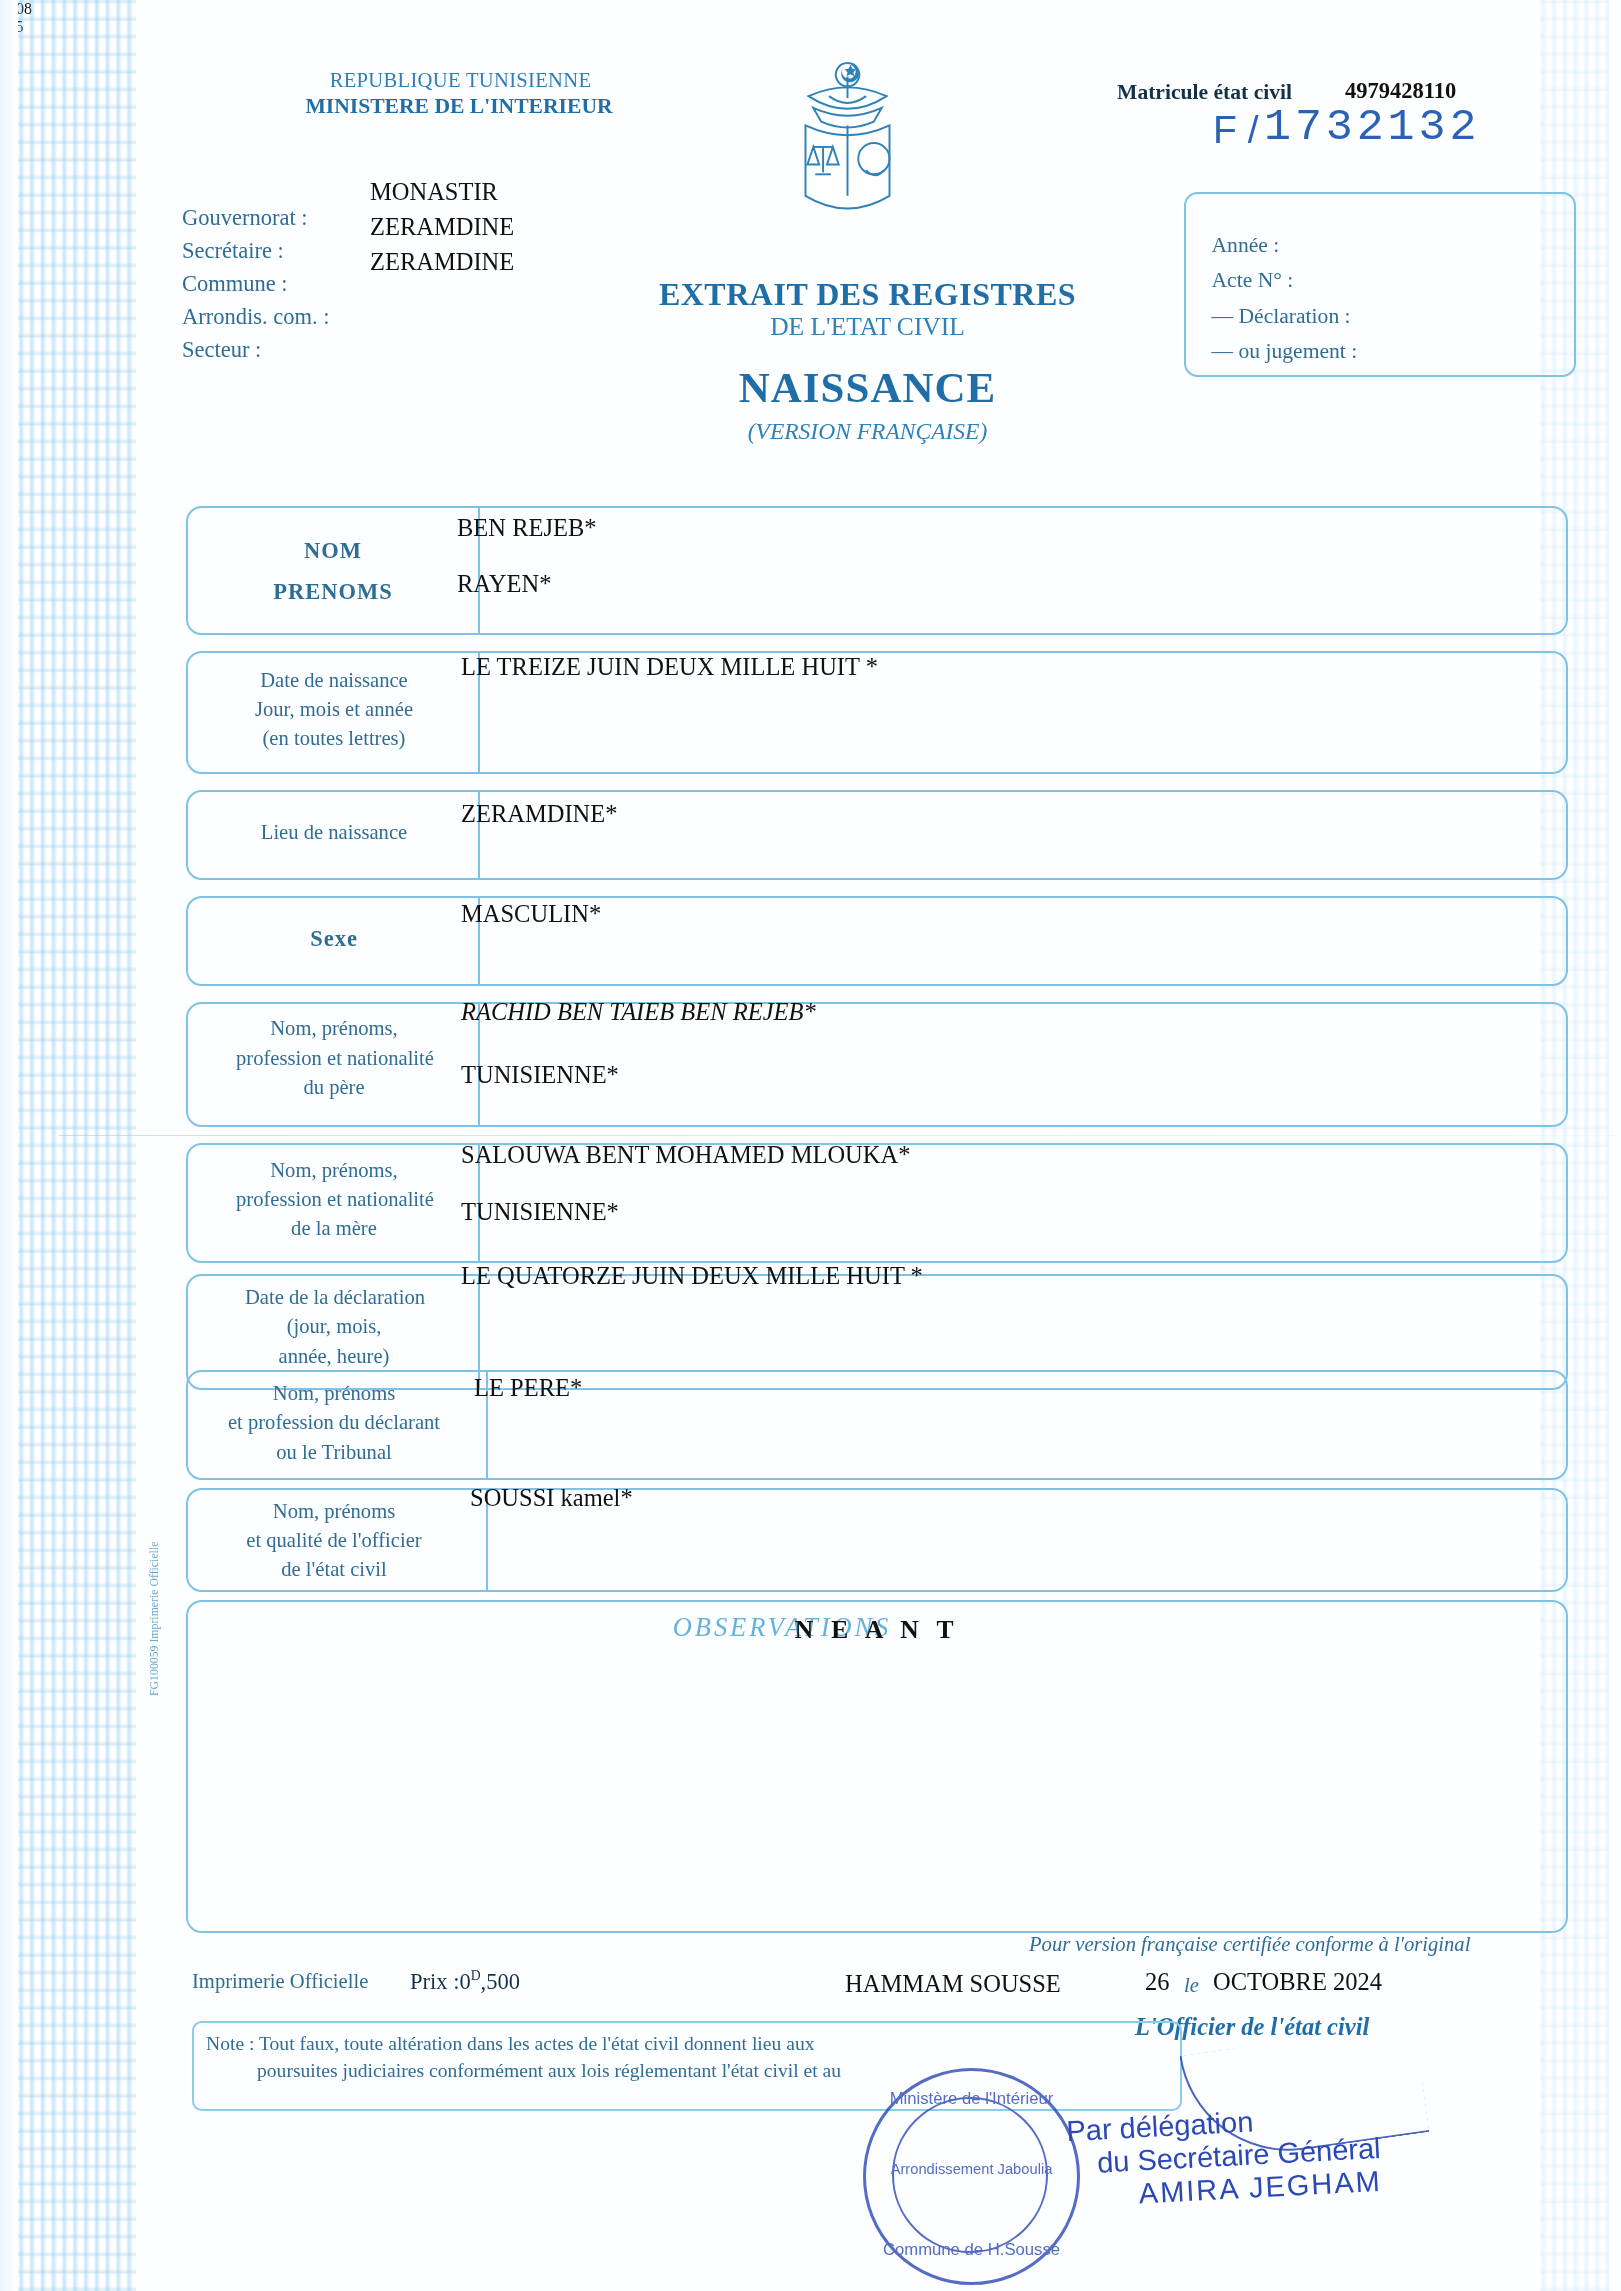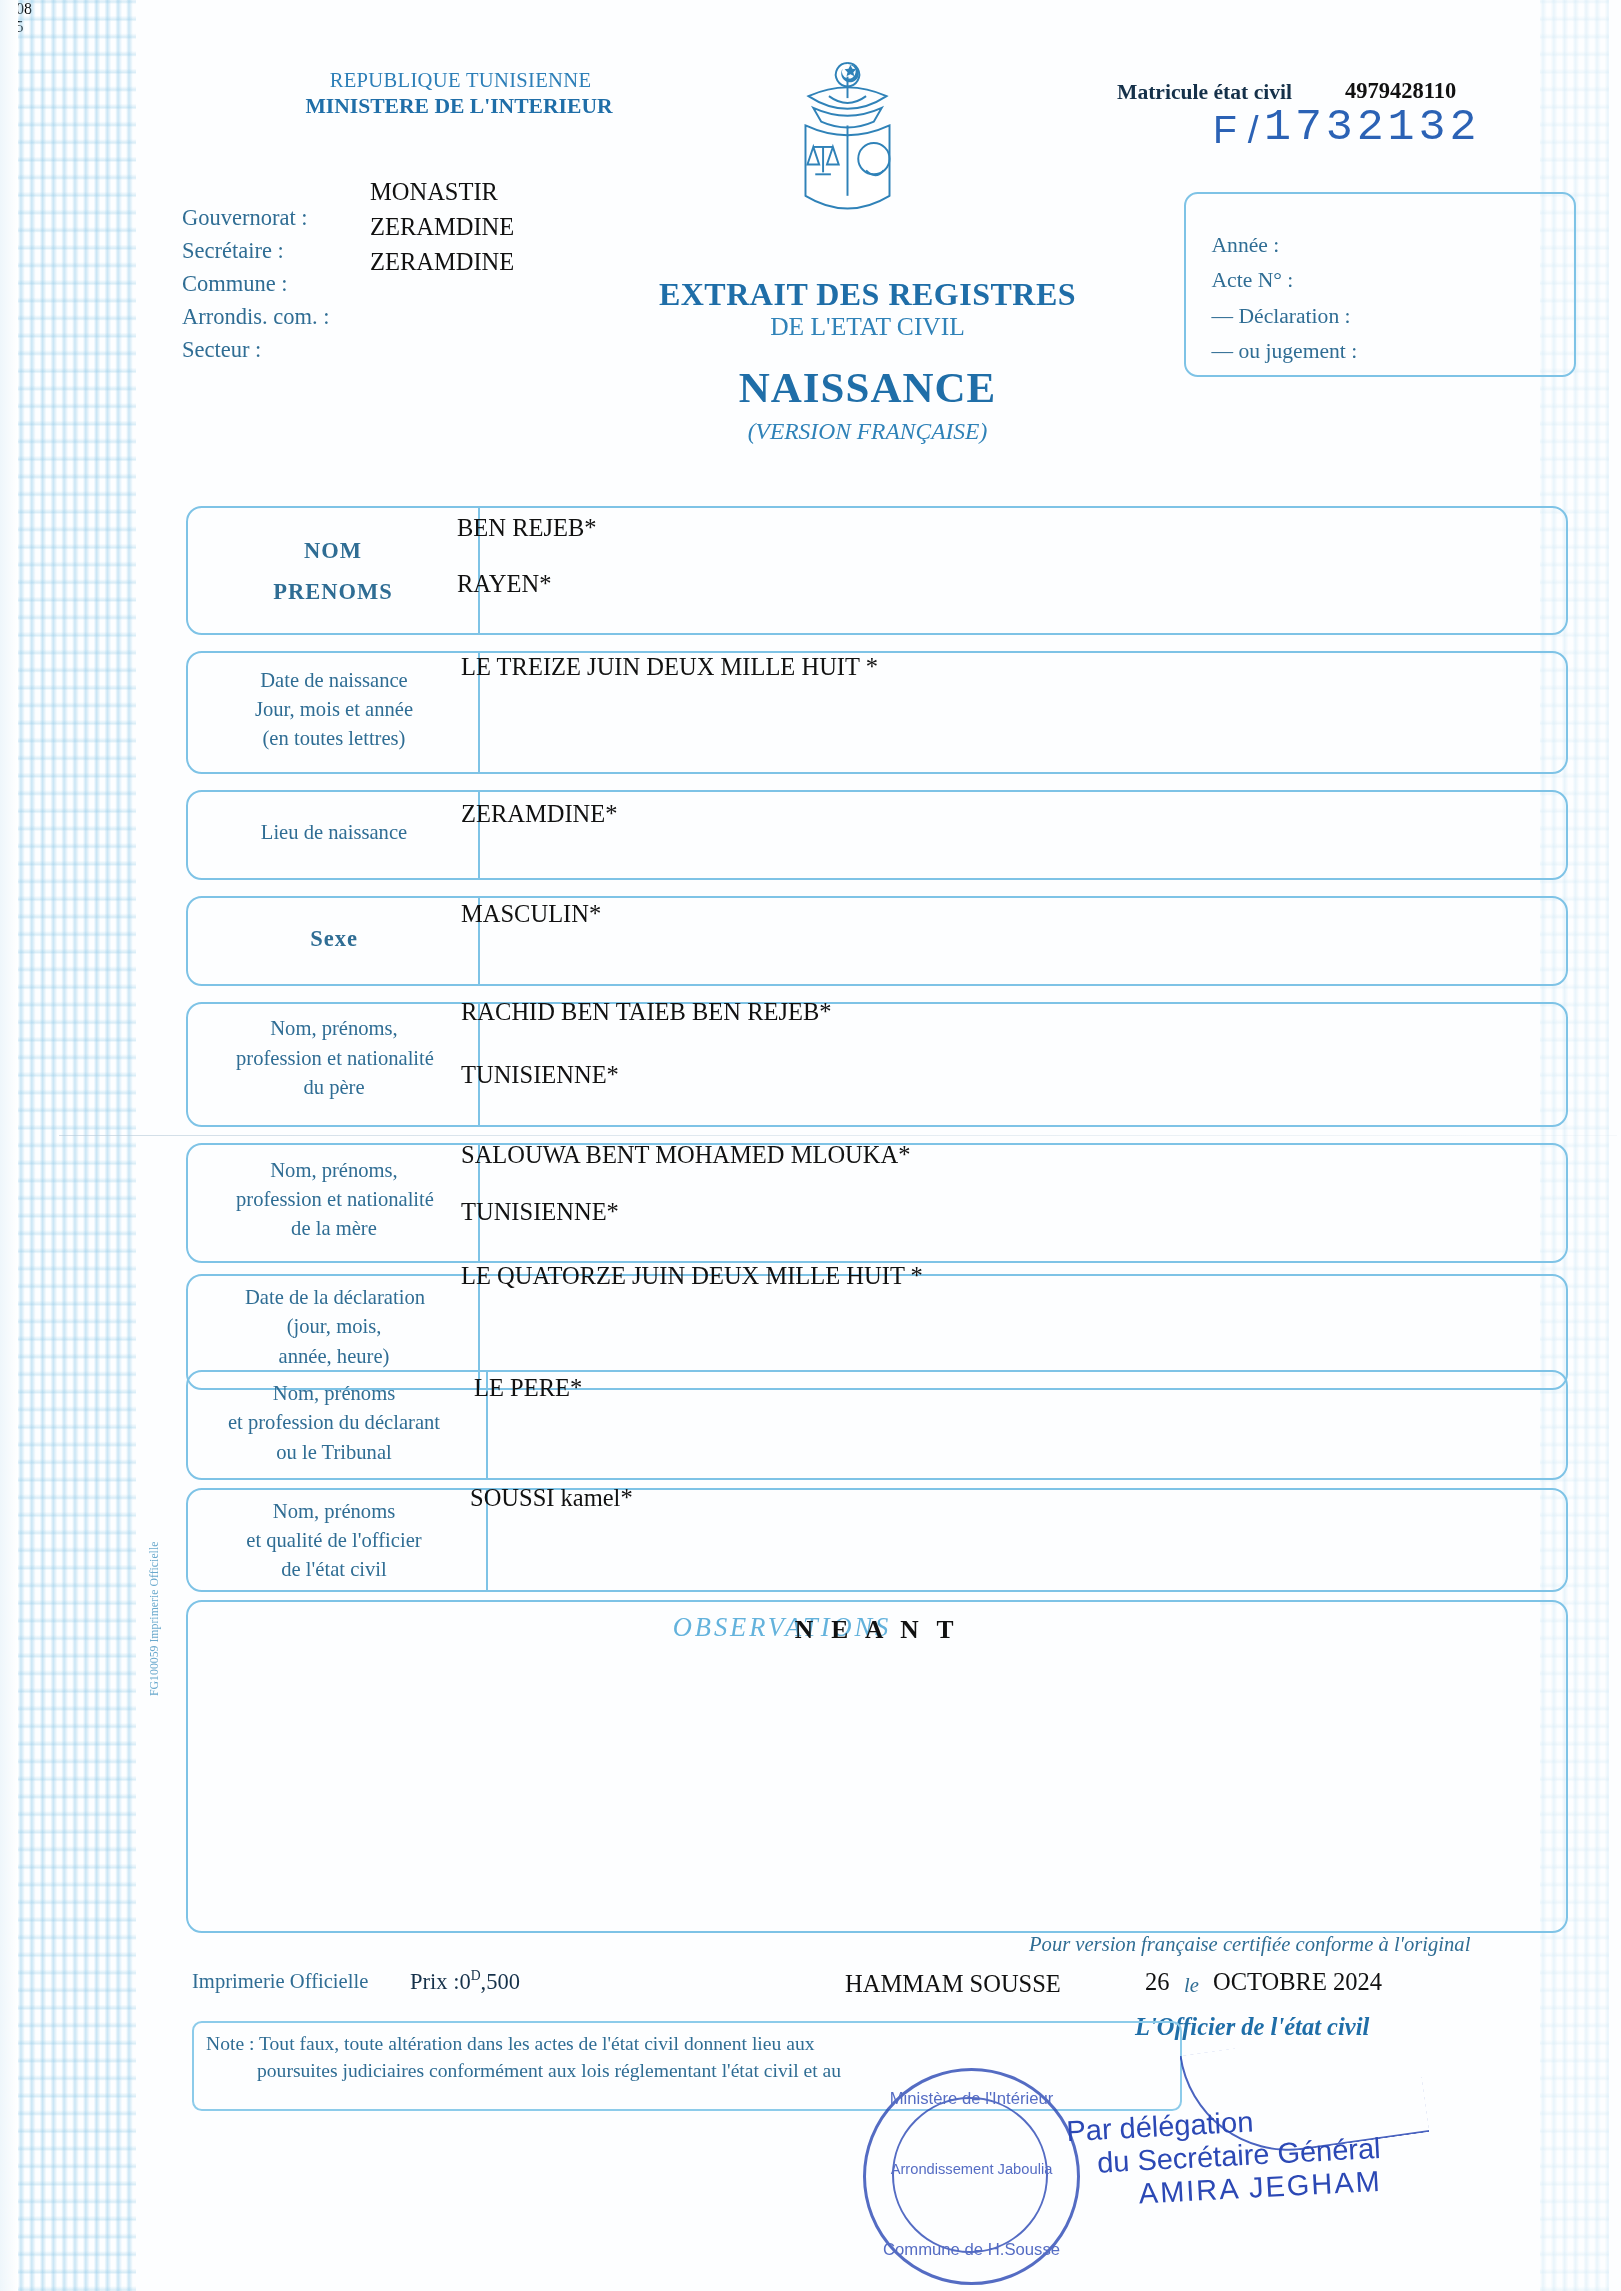--- a/index.html
+++ b/index.html
@@ -467,21 +467,21 @@
   <div class="row-box" style="left:186px; top:896px; width:1382px; height:90px;"></div>
   <div class="row-label bold" style="left:192px; top:925px; width:284px;">Sexe</div>
   <div style="position:absolute;left:478px;top:896px;width:2px;height:90px;background:#7ec3e6;"></div>
   <div class="row-value" style="left:461px; top:900px;">MASCULIN*</div>
 
   <div class="row-box" style="left:186px; top:1002px; width:1382px; height:125px;"></div>
   <div class="row-label" style="left:192px; top:1015px; width:284px;">Nom, prénoms,</div>
   <div class="row-label" style="left:188px; top:1045px; width:294px;">profession et nationalité</div>
   <div class="row-label" style="left:192px; top:1074px; width:284px;">du père</div>
   <div style="position:absolute;left:478px;top:1002px;width:2px;height:125px;background:#7ec3e6;"></div>
-  <div class="row-value" style="left:461px; top:998px;">RACHID BEN TAIEB BEN REJEB*</div>
+  <div class="row-value" style="left:461px; top:998px;font-style:italic;">RACHID BEN TAIEB BEN REJEB*</div>
   <div class="row-value" style="left:461px; top:1061px;">TUNISIENNE*</div>
 
   <div class="row-box" style="left:186px; top:1143px; width:1382px; height:120px;"></div>
   <div class="row-label" style="left:192px; top:1157px; width:284px;">Nom, prénoms,</div>
   <div class="row-label" style="left:188px; top:1186px; width:294px;">profession et nationalité</div>
   <div class="row-label" style="left:192px; top:1215px; width:284px;">de la mère</div>
   <div style="position:absolute;left:478px;top:1143px;width:2px;height:120px;background:#7ec3e6;"></div>
   <div class="row-value" style="left:461px; top:1141px;">SALOUWA BENT MOHAMED MLOUKA*</div>
   <div class="row-value" style="left:461px; top:1198px;">TUNISIENNE*</div>
 

